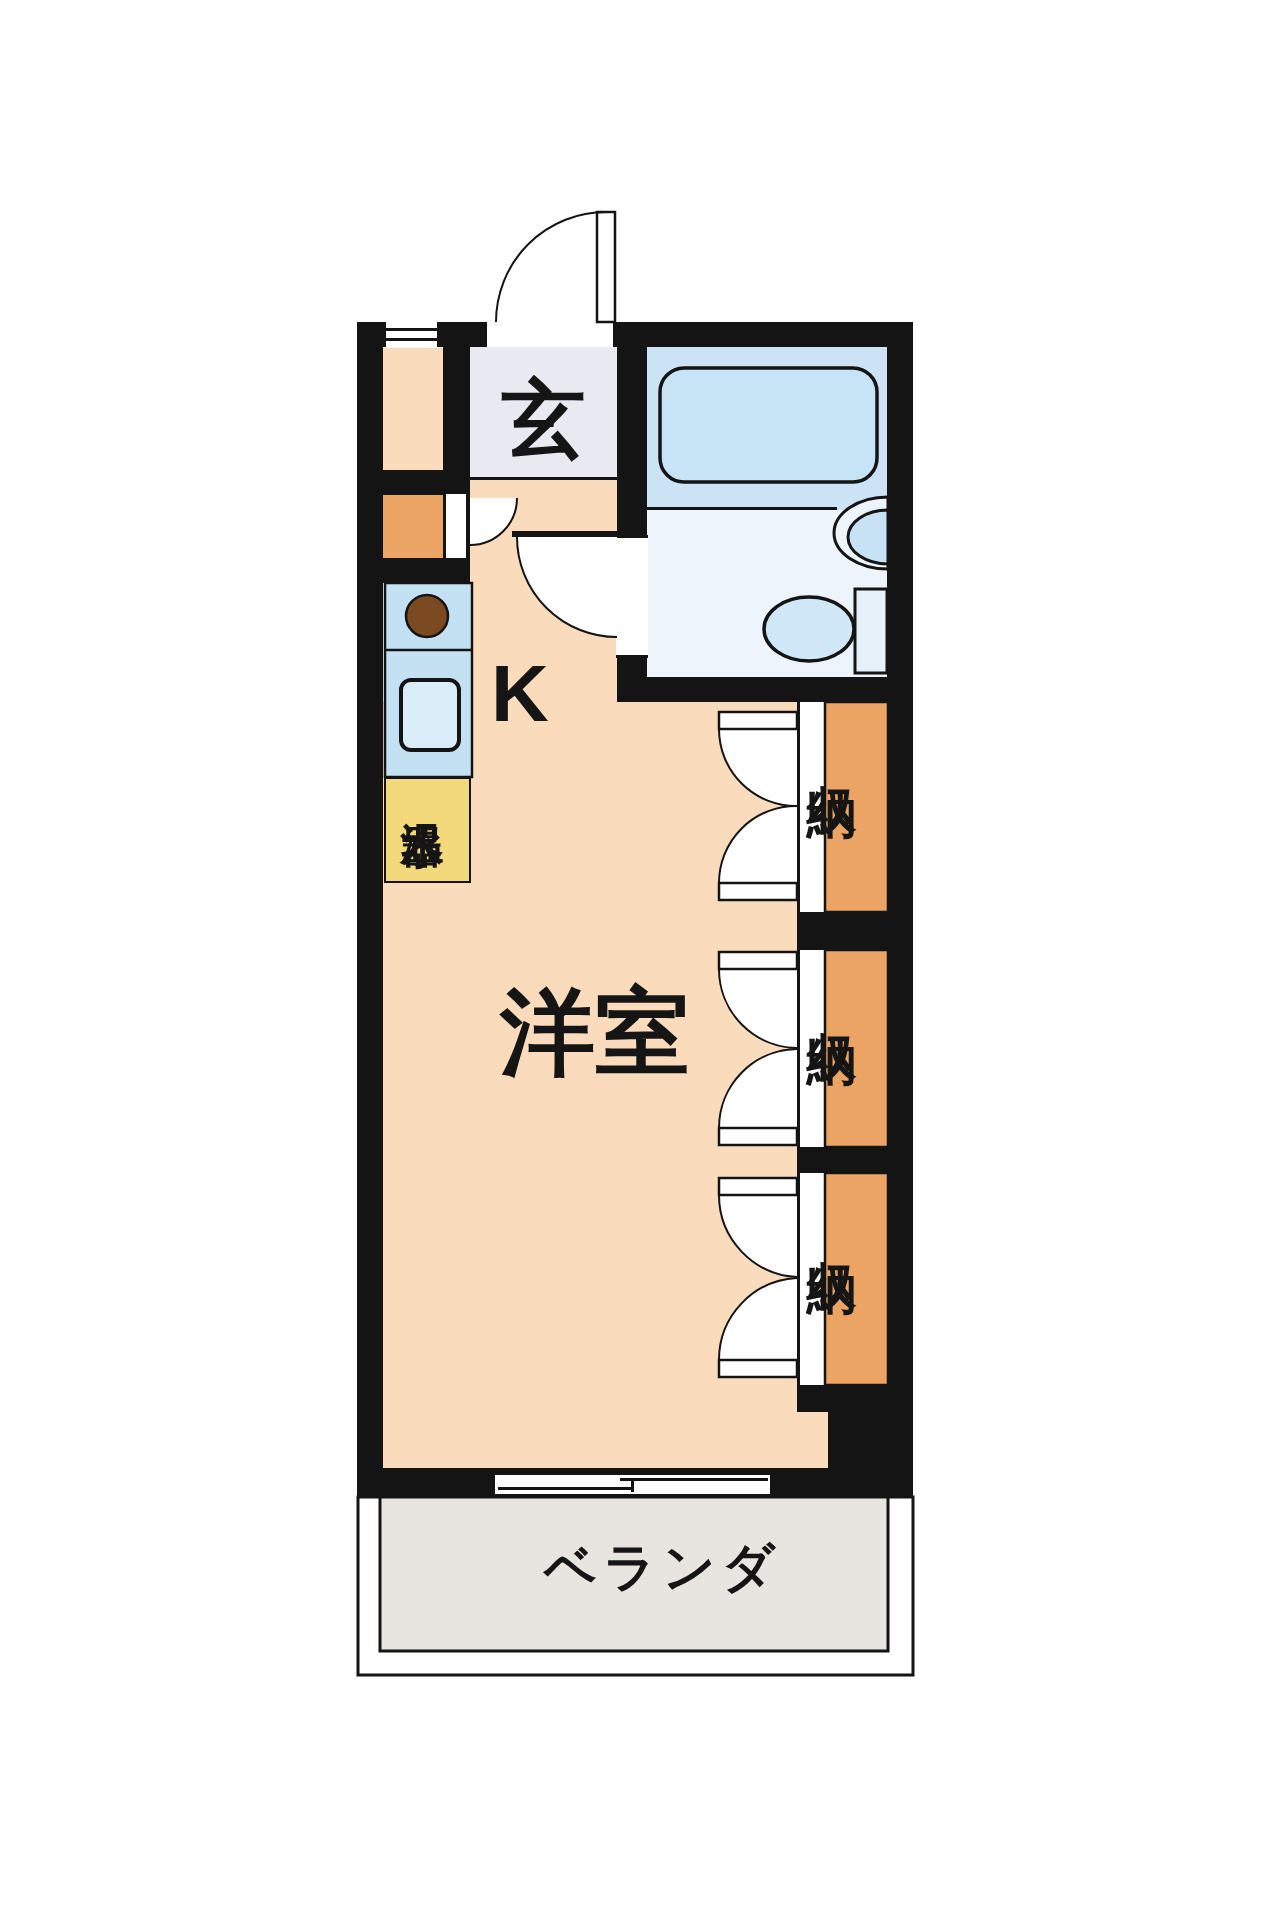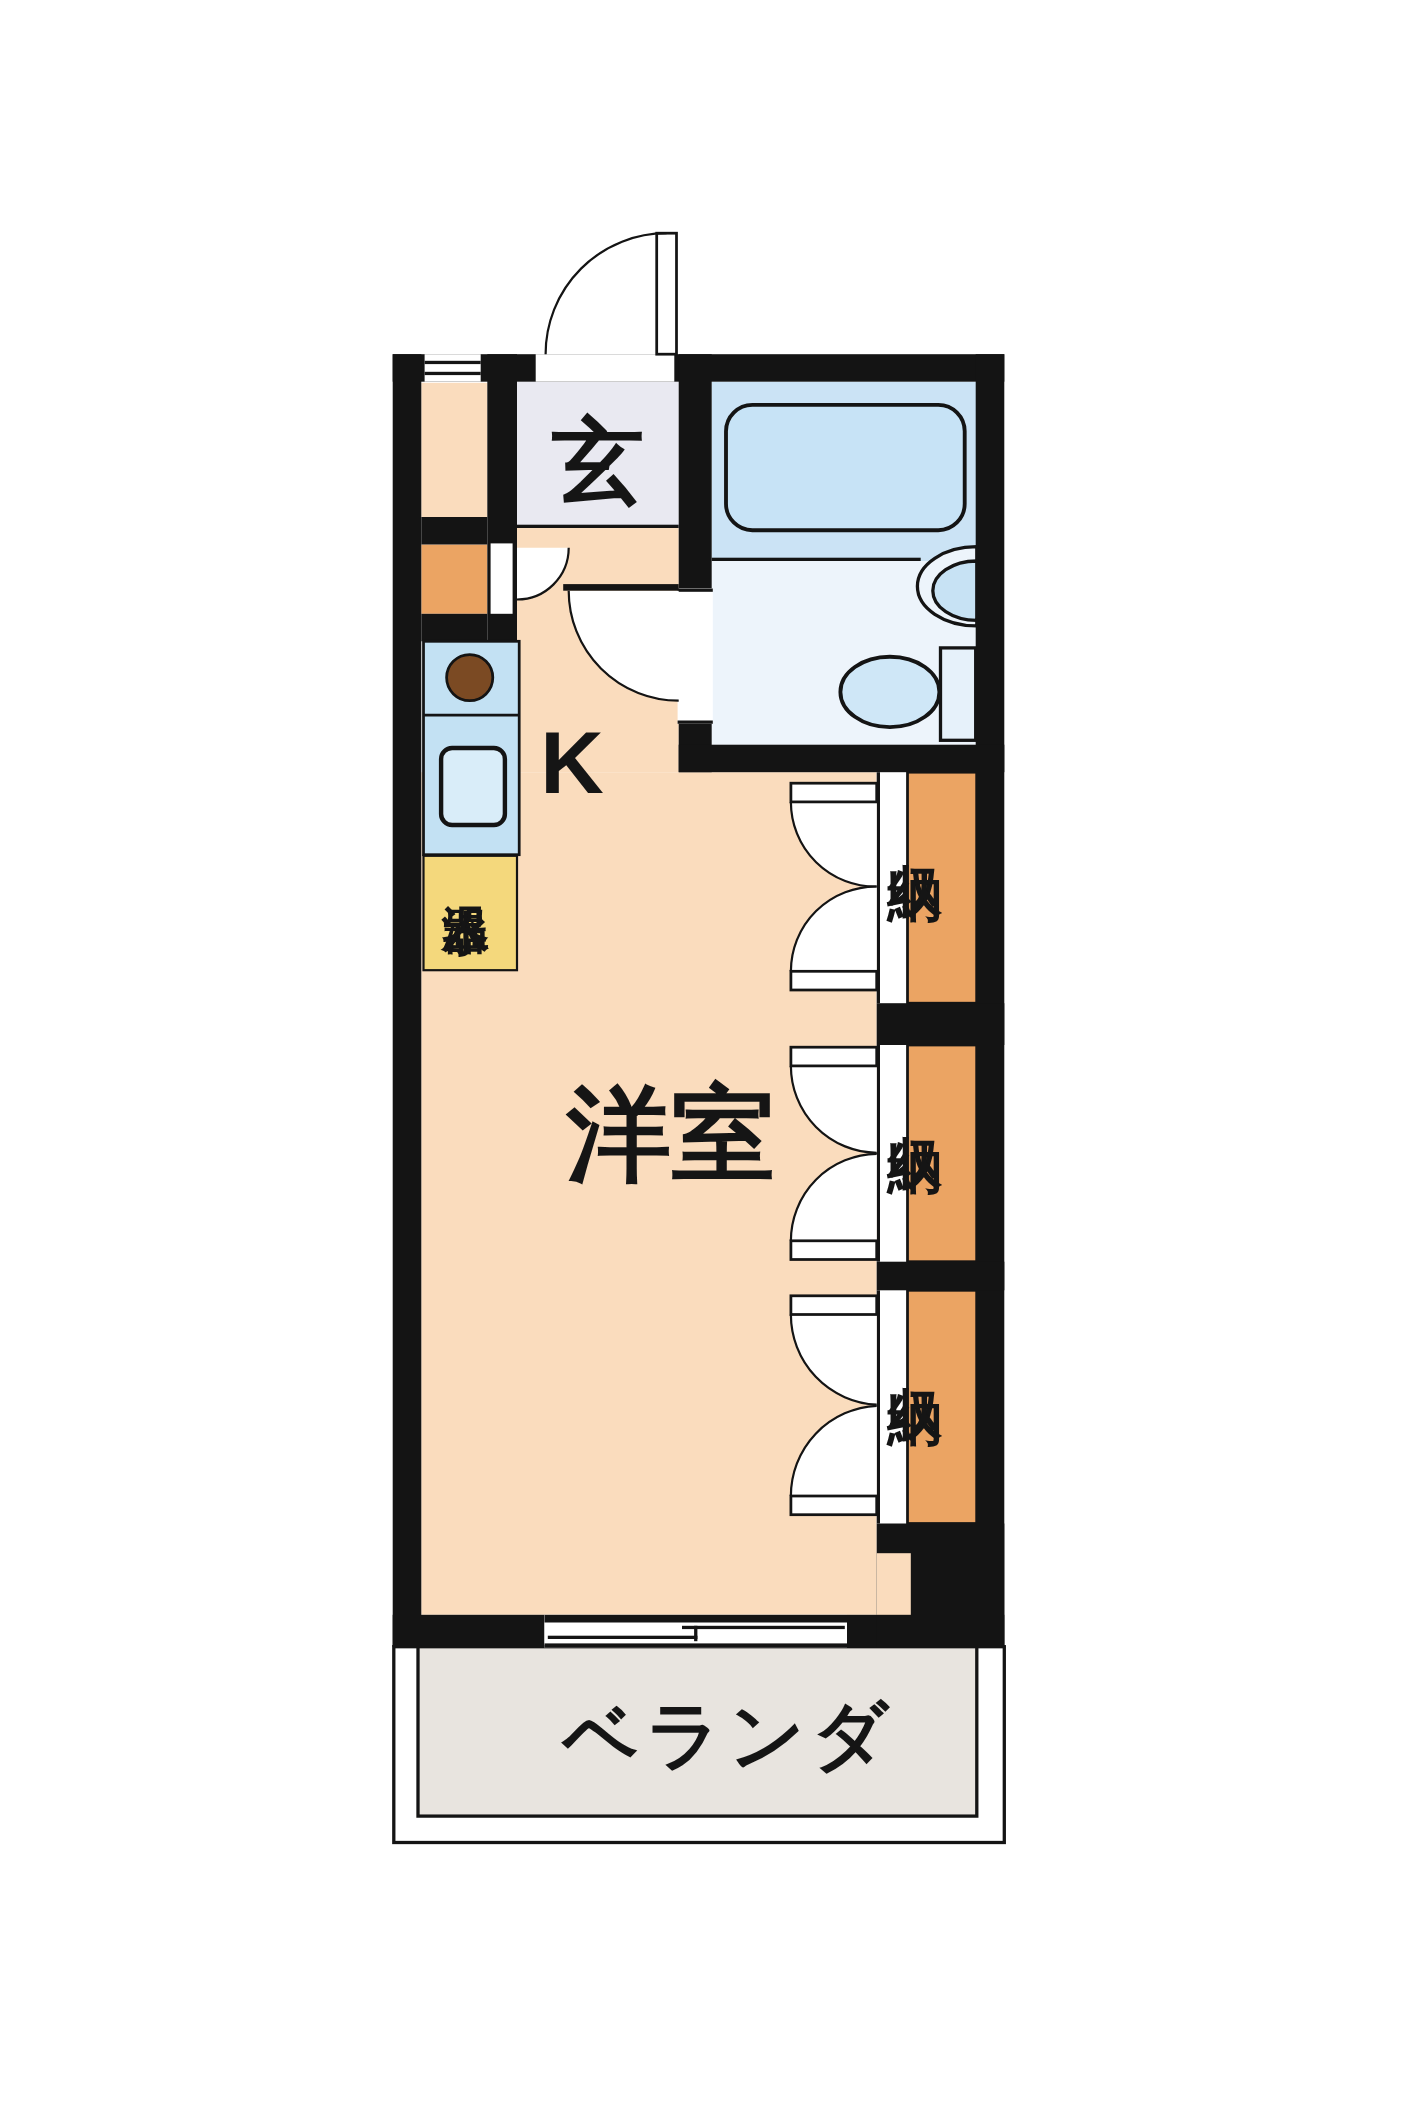--- a/index.html
+++ b/index.html
@@ -18,27 +18,27 @@
     white-space:nowrap;
     z-index:5;
   }
   .label.center{text-align:center;}
   .vtext{
     writing-mode:vertical-rl;
     text-orientation:upright;
   }
   .genkan-label{left:470px;top:363px;width:147px;font-size:84px;}
   .kitchen-label{left:455px;top:648px;width:130px;font-size:80px;font-weight:700;}
-  .room-label{left:398px;top:980px;width:424px;font-size:95px;line-height:1.1;}
+  .room-label{left:383px;top:980px;width:424px;font-size:95px;line-height:1.1;}
   .closet-label{left:812px;width:54px;font-size:50px;letter-spacing:5px;}
   .closet-1{top:745px;}
   .closet-2{top:992px;}
   .closet-3{top:1221px;}
   .heater-label{left:406px;top:789px;width:46px;font-size:43px;letter-spacing:2px;}
-  .veranda-label{left:380px;top:1533px;width:565px;font-size:68px;letter-spacing:6px;}
+  .veranda-label{left:380px;top:1533px;width:565px;font-size:52px;letter-spacing:6px;}
 </style>
 </head>
 <body>
 
 <div class="stage">
 
 <svg class="plan" width="1283" height="1920" viewBox="0 0 1283 1920">
 
   <g>
     <rect x="470" y="347" width="147" height="133" fill="#e9e9f1"></rect>

